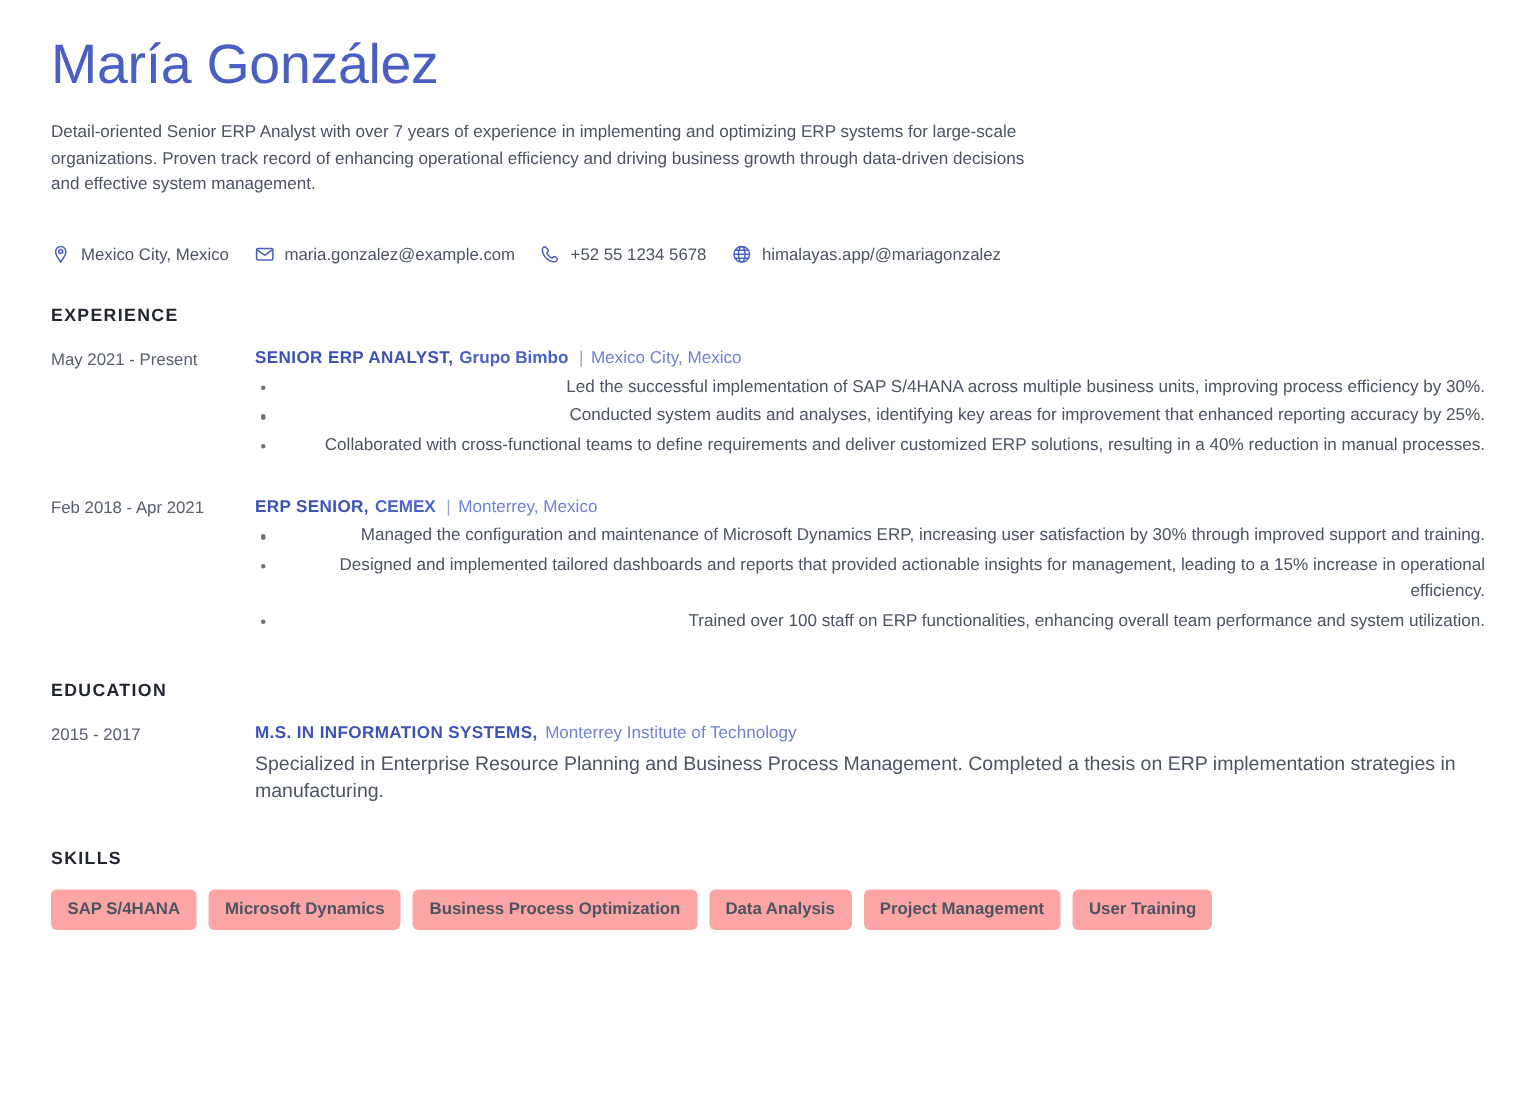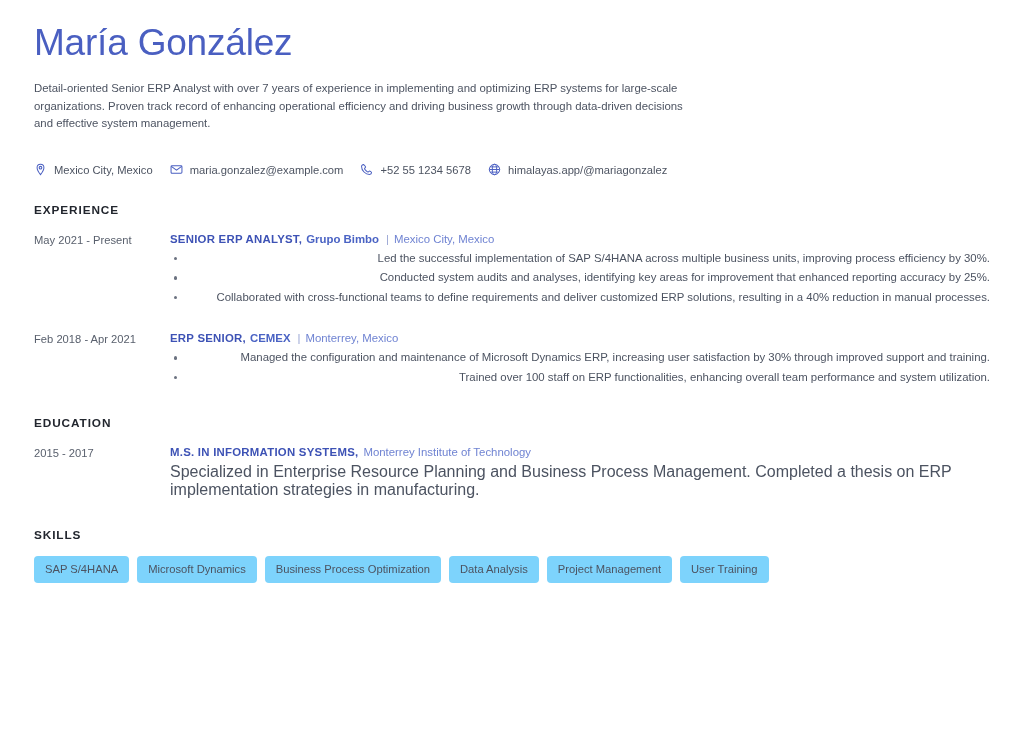--- a/index.html
+++ b/index.html
@@ -146,40 +146,41 @@
     position: absolute;
     left: 4px;
     top: 7px;
     width: 3.4px;
     height: 3.4px;
     border-radius: 50%;
     background: #6b7280;
   }
 
   .entry-desc {
-    font-size: 16px;
+    font-size: 13px;
     line-height: 17.5px;
     color: #4c5361;
     margin: 0;
   }
 
   
   .skills-wrap {
     display: flex;
     flex-wrap: wrap;
     gap: 8px;
   }
   .skill-pill {
-    background: #7dd3fc;
+    background: #fca5a5;
     border-radius: 4px;
     padding: 6px 11px 7px 11px;
     font-size: 11.2px;
     line-height: 14px;
     color: #4c5361;
     white-space: nowrap;
+    font-weight: bold;
   }
 </style>
 </head>
 <body>
 
 <div class="page">
 
   <div>
     <h1 class="name">María González</h1>
     <p class="summary">Detail-oriented Senior ERP Analyst with over 7 years of experience in implementing and optimizing ERP systems for large-scale organizations. Proven track record of enhancing operational efficiency and driving business growth through data-driven decisions and effective system management.</p>
@@ -247,20 +248,21 @@
     </div>
 
     <div class="entry" style="margin-top:24px;">
       <div class="entry-date">Feb 2018 - Apr 2021</div>
       <div class="entry-body">
         <div class="entry-head">
           <span class="role">ERP SENIOR,</span><span class="company">CEMEX</span><span class="sep">|</span><span class="place">Monterrey, Mexico</span>
         </div>
         <ul class="bullets">
           <li>Managed the configuration and maintenance of Microsoft Dynamics ERP, increasing user satisfaction by 30% through improved support and training.</li>
+          <li>Designed and implemented tailored dashboards and reports that provided actionable insights for management, leading to a 15% increase in operational efficiency.</li>
           <li>Trained over 100 staff on ERP functionalities, enhancing overall team performance and system utilization.</li>
         </ul>
       </div>
     </div>
   </div>
 
   <div class="section" style="margin-top:30px;">
     <h2 class="section-title">EDUCATION</h2>
 
     <div class="entry">

